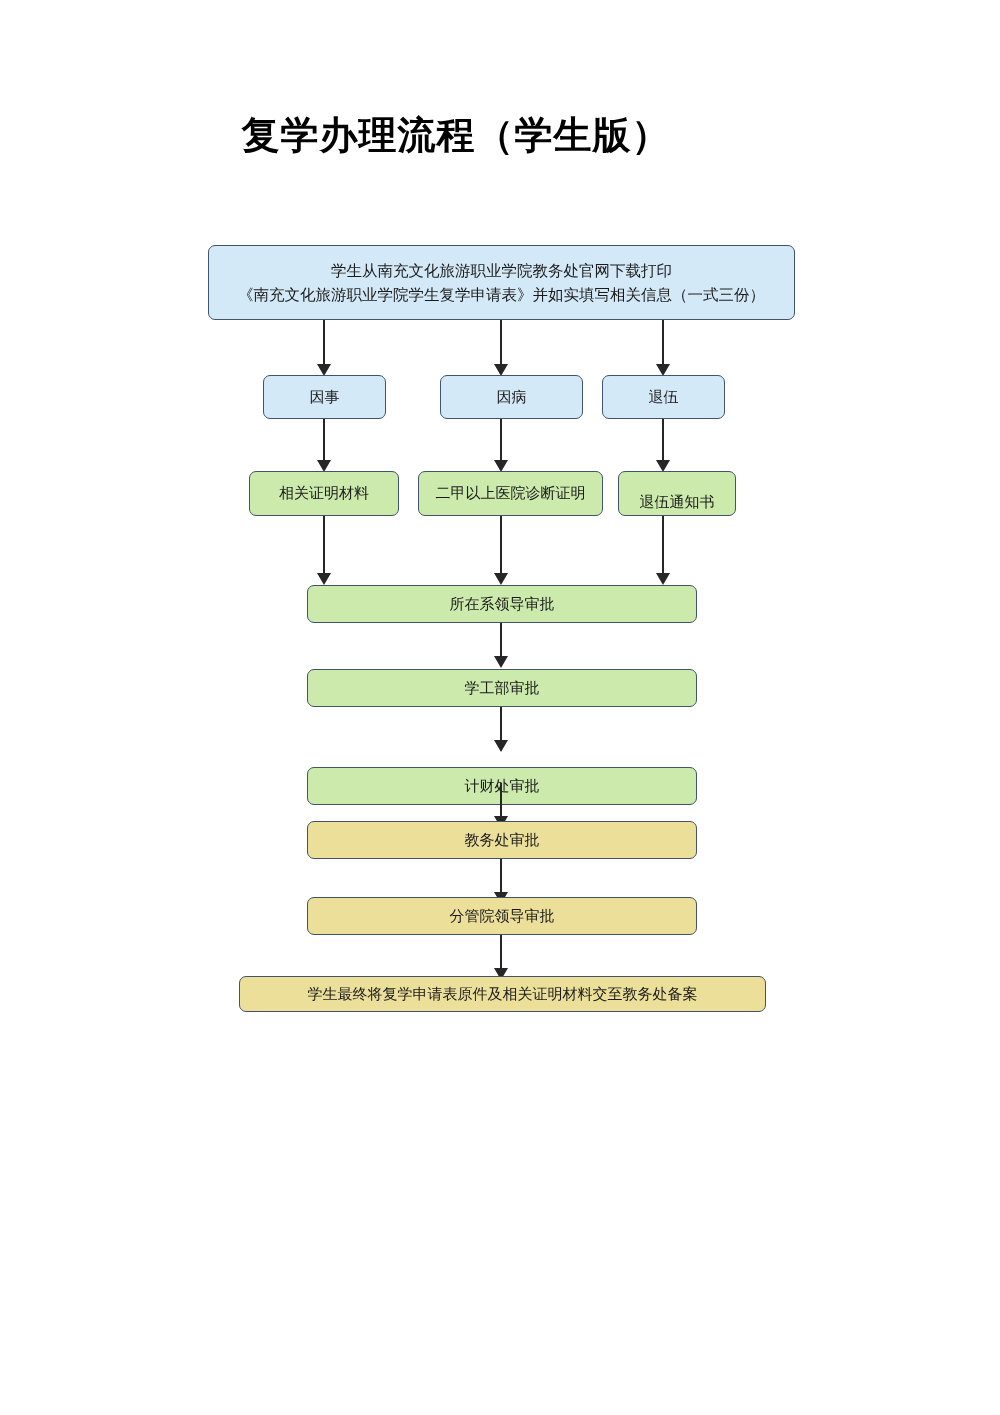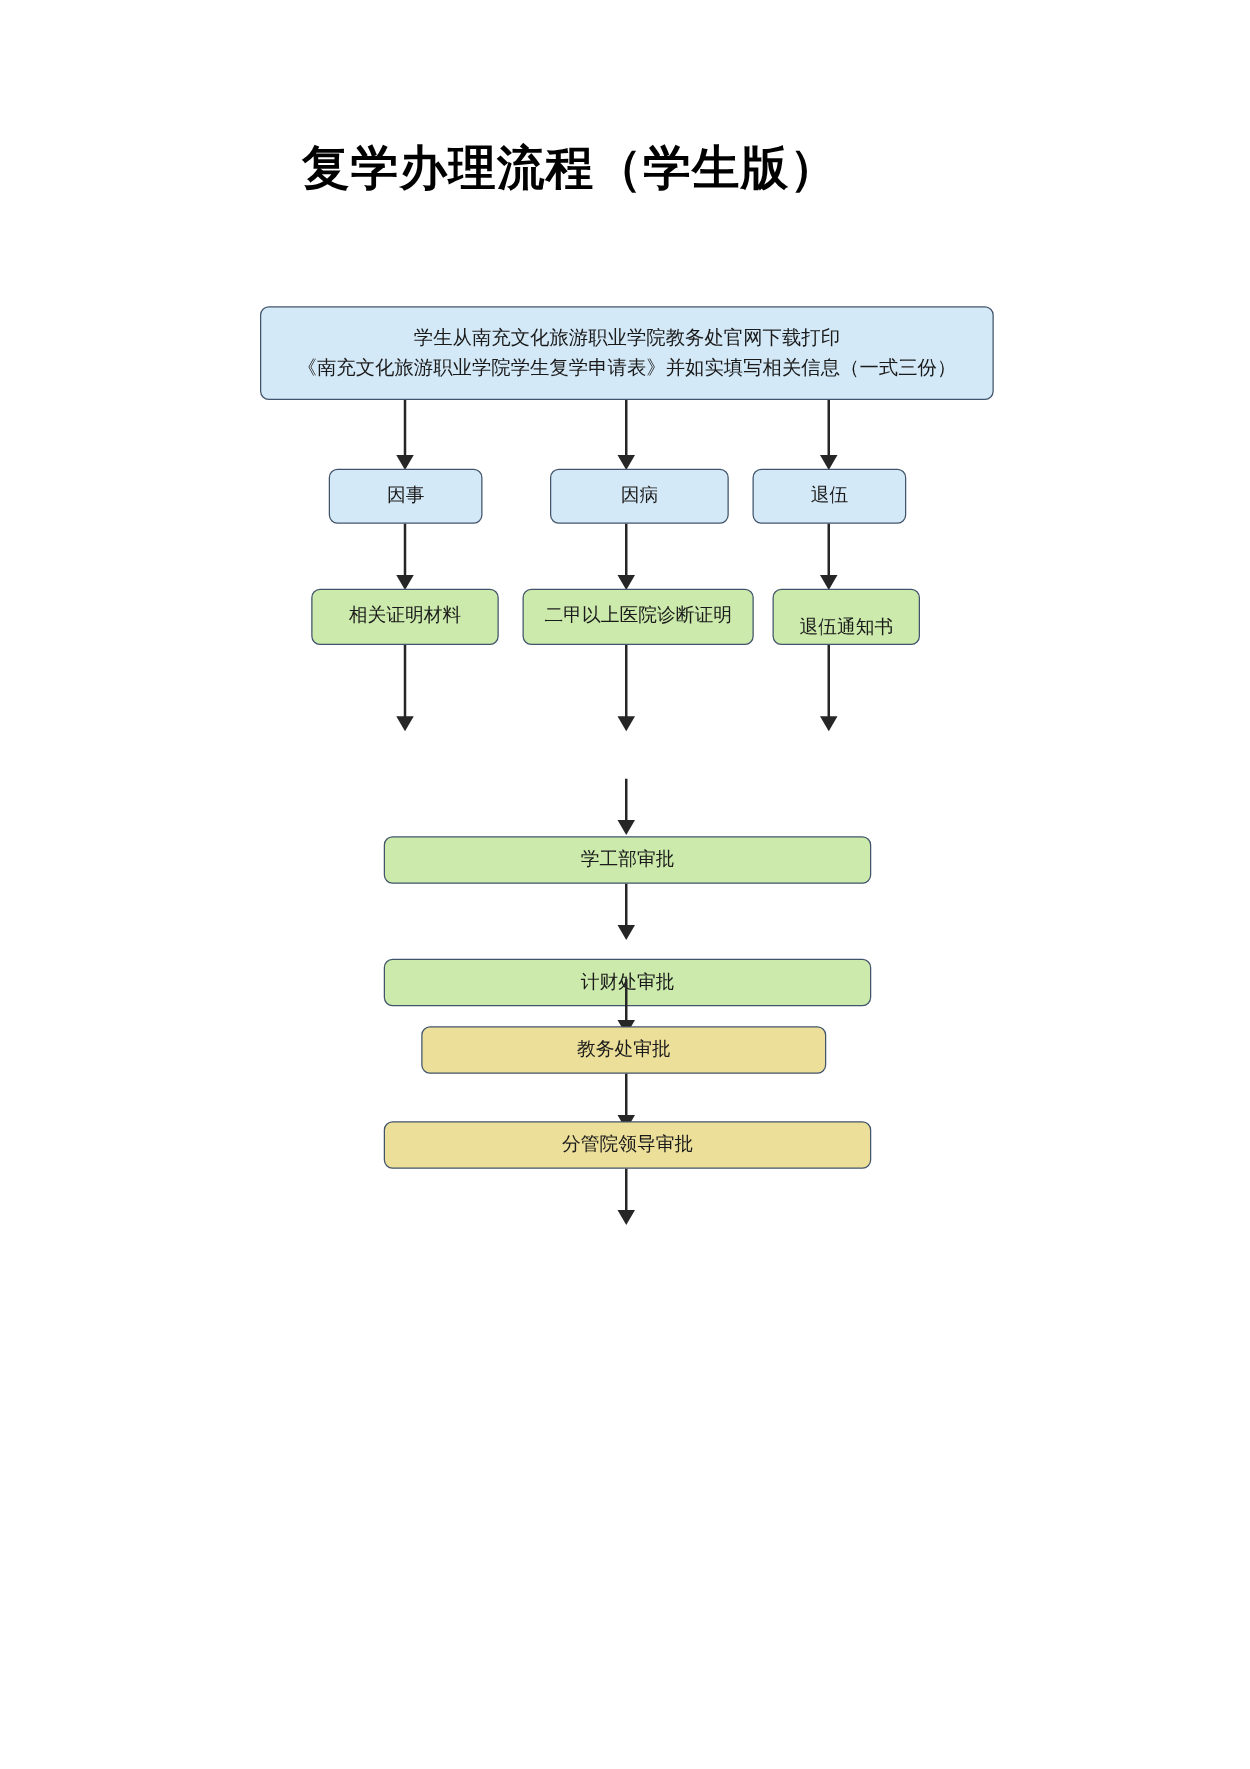--- a/index.html
+++ b/index.html
@@ -115,41 +115,47 @@
     <span class="node-text">相关证明材料</span>
   </div>
   <div class="node green" style="left:618px; top:471px; width:118px; height:45px;align-items:flex-end;">
     <span class="node-text">退伍通知书</span>
   </div>
 
   <div class="conn" style="left:323px; top:516px; height:58px;"></div>
   <div class="conn" style="left:500px; top:516px; height:58px;"></div>
   <div class="conn" style="left:662px; top:516px; height:58px;"></div>
 
+  <div class="node green" style="left:307px; top:585px; width:390px; height:38px;">
+    <span class="node-text">所在系领导审批</span>
+  </div>
 
   <div class="conn" style="left:500px; top:623px; height:34px;"></div>
 
   <div class="node green" style="left:307px; top:669px; width:390px; height:38px;">
     <span class="node-text">学工部审批</span>
   </div>
 
   <div class="conn" style="left:500px; top:707px; height:34px;"></div>
 
   <div class="node green" style="left:307px; top:767px; width:390px; height:38px;">
     <span class="node-text">计财处审批</span>
   </div>
 
   <div class="conn" style="left:500px; top:783px; height:34px;"></div>
 
-  <div class="node yellow" style="left:307px; top:821px; width:324px; height:38px;margin-left:30px;">
+  <div class="node yellow" style="left:307px; top:821px; width:390px; height:38px;">
     <span class="node-text">教务处审批</span>
   </div>
 
   <div class="conn" style="left:500px; top:859px; height:34px;"></div>
 
   <div class="node yellow" style="left:307px; top:897px; width:390px; height:38px;">
     <span class="node-text">分管院领导审批</span>
   </div>
 
   <div class="conn" style="left:500px; top:935px; height:34px;"></div>
 
+  <div class="node yellow" style="left:239px; top:976px; width:527px; height:36px;">
+    <span class="node-text">学生最终将复学申请表原件及相关证明材料交至教务处备案</span>
+  </div>
 
 </div>
 
 </body></html>

